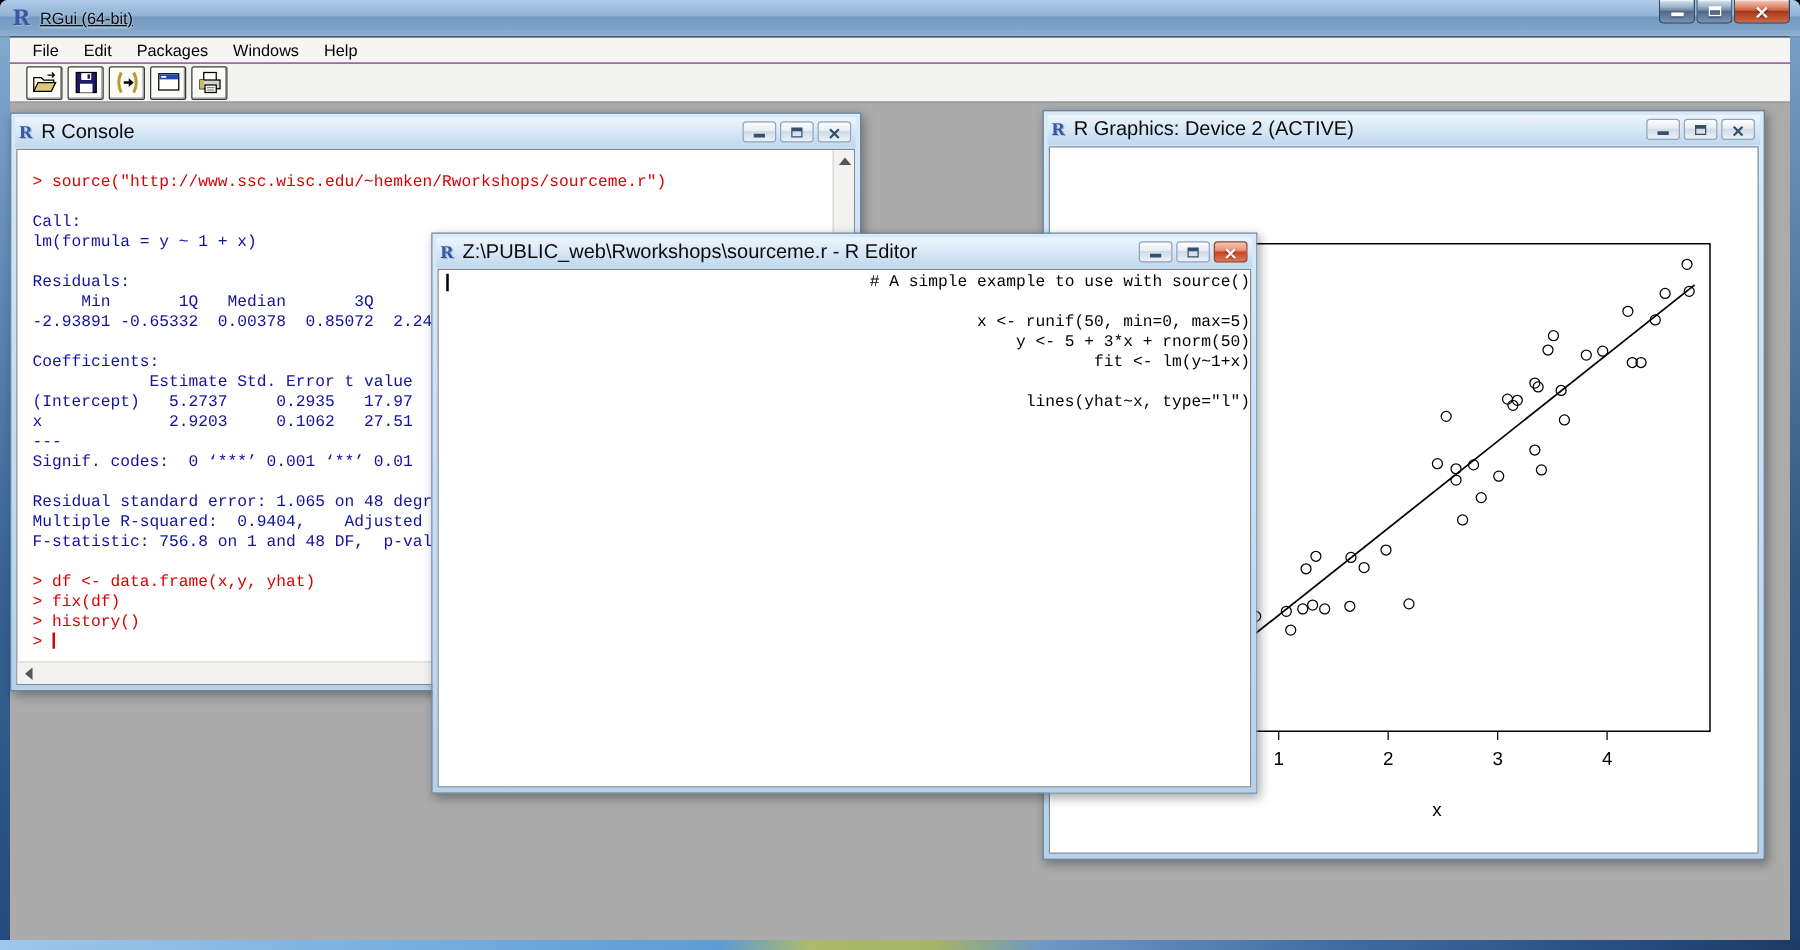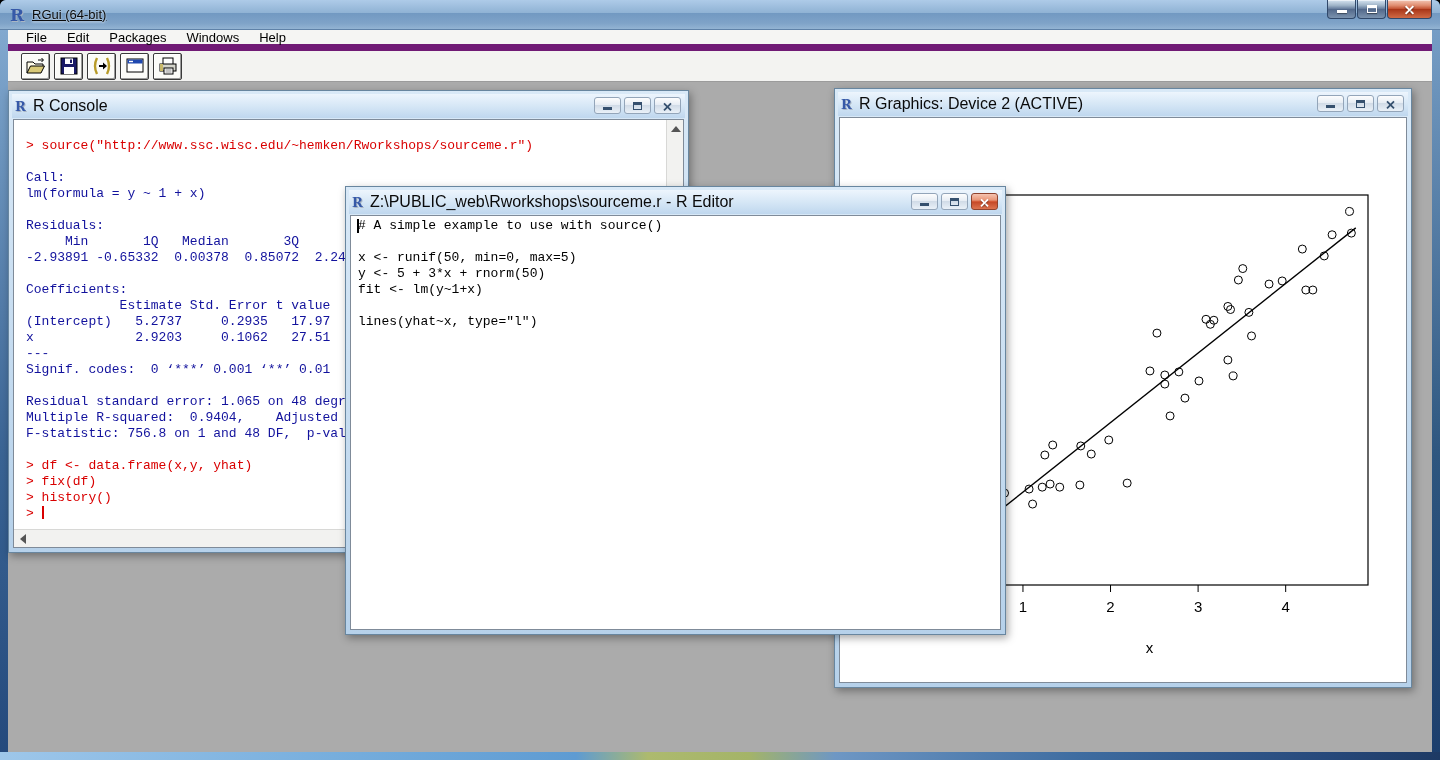--- a/index.html
+++ b/index.html
@@ -18,21 +18,21 @@
   .mcap{width:29px;height:19px;border:1px solid #30486A;border-top:none;border-radius:0 0 4px 4px;
     background:linear-gradient(#D7E5F2 0%,#9FB4C8 30%,#62799A 50%,#52688A 51%,#7A92AE);
     box-shadow:inset 0 1px 0 rgba(255,255,255,.55);position:relative;}
   .mcap.close{width:45px;background:linear-gradient(#F4C6B4 0%,#E08D70 30%,#C14F2F 50%,#A83518 51%,#D06A45);}
   .sym-min{display:block;width:10px;height:3px;background:#fff;margin:10px auto 0;box-shadow:0 1px 1px rgba(0,0,0,.4);}
   .sym-max{display:block;width:10px;height:8px;border:1px solid #fff;border-top-width:3px;margin:5px auto 0;box-shadow:0 1px 1px rgba(0,0,0,.4);}
   .sym-x{display:block;position:relative;width:11px;height:11px;margin:4px auto 0;}
   .sym-x::before,.sym-x::after{content:'';position:absolute;left:0;top:5px;width:11px;height:2px;background:#fff;box-shadow:0 1px 1px rgba(0,0,0,.35);}
   .sym-x::before{transform:rotate(45deg);} .sym-x::after{transform:rotate(-45deg);}
   .menubar{position:absolute;left:8px;top:30px;width:1424px;height:21px;background:#F5F5F3;
-    display:flex;align-items:center;padding-left:8px;border-bottom:7px solid #701a75;}
+    display:flex;align-items:center;padding-left:8px;border-bottom:1px solid #701a75;}
   .menu-item{font-size:13px;color:#000;padding:2px 10px;}
   .toolbar{position:absolute;left:8px;top:51px;width:1424px;height:31px;background:#F3F3F1;
     border-bottom:1px solid #9B9B9B;display:flex;align-items:center;padding-left:13px;}
   .tbtn{width:29px;height:27px;margin-right:4px;border:1px solid #3A3A3A;border-radius:2px;
     background:#FBFBF8;box-shadow:inset -1px -1px 0 #9a9a9a,inset 1px 1px 0 #ffffff;
     display:flex;align-items:center;justify-content:center;padding:0;}
   .desktop{position:absolute;left:8px;top:82px;width:1424px;height:670px;background:#ABABAB;}
   .bottomstrip{position:absolute;left:0;top:752px;width:1440px;height:8px;
     background:linear-gradient(90deg,#9EC7EA 0%,#74ACDC 25%,#5E9BD2 40%,#ADBA6E 45%,#A4B468 52%,#6E97C4 58%,#3E6CA0 75%,#27497B 92%,#1E3A64 100%);}
   .sideborder{position:absolute;top:0;width:8px;height:760px;}
@@ -64,21 +64,21 @@
   .caret{display:inline-block;width:2px;height:13px;background:#d90000;vertical-align:-2px;}
   .vscroll{position:absolute;right:0;top:0;bottom:18px;width:17px;background:#F2F2F0;border-left:1px solid #D8D8D6;}
   .tri-up{position:absolute;left:4px;top:6px;width:0;height:0;border-left:5px solid transparent;
     border-right:5px solid transparent;border-bottom:6px solid #555;}
   .hscroll{position:absolute;left:0;right:17px;bottom:0;height:18px;background:#F2F2F0;border-top:1px solid #D8D8D6;}
   .tri-left{position:absolute;left:6px;top:4px;width:0;height:0;border-top:5px solid transparent;
     border-bottom:5px solid transparent;border-right:6px solid #555;}
   
   .win-editor{left:337px;top:104px;width:661px;height:449px;z-index:3;}
   .editorpane{position:absolute;left:0;top:0;right:0;bottom:0;overflow:hidden;
-    font-family:"Liberation Mono",monospace;font-size:13px;line-height:16px;padding:2px 0 0 7px;color:#000;}
+    font-family:"Liberation Mono",monospace;font-size:13px;line-height:16px;padding:2px 0 0 7px;color:#000;text-align:right;}
   .ecaret{position:absolute;left:6px;top:3px;width:1.5px;height:14px;background:#000;}
   
   .win-graphics{left:826px;top:6px;width:578px;height:600px;z-index:2;}
   #chart{position:absolute;left:0px;top:2px;}
   #chart text{font-family:"Liberation Sans",sans-serif;}
 </style>
 </head>
 <body>
 
 <div class="mainwin">

